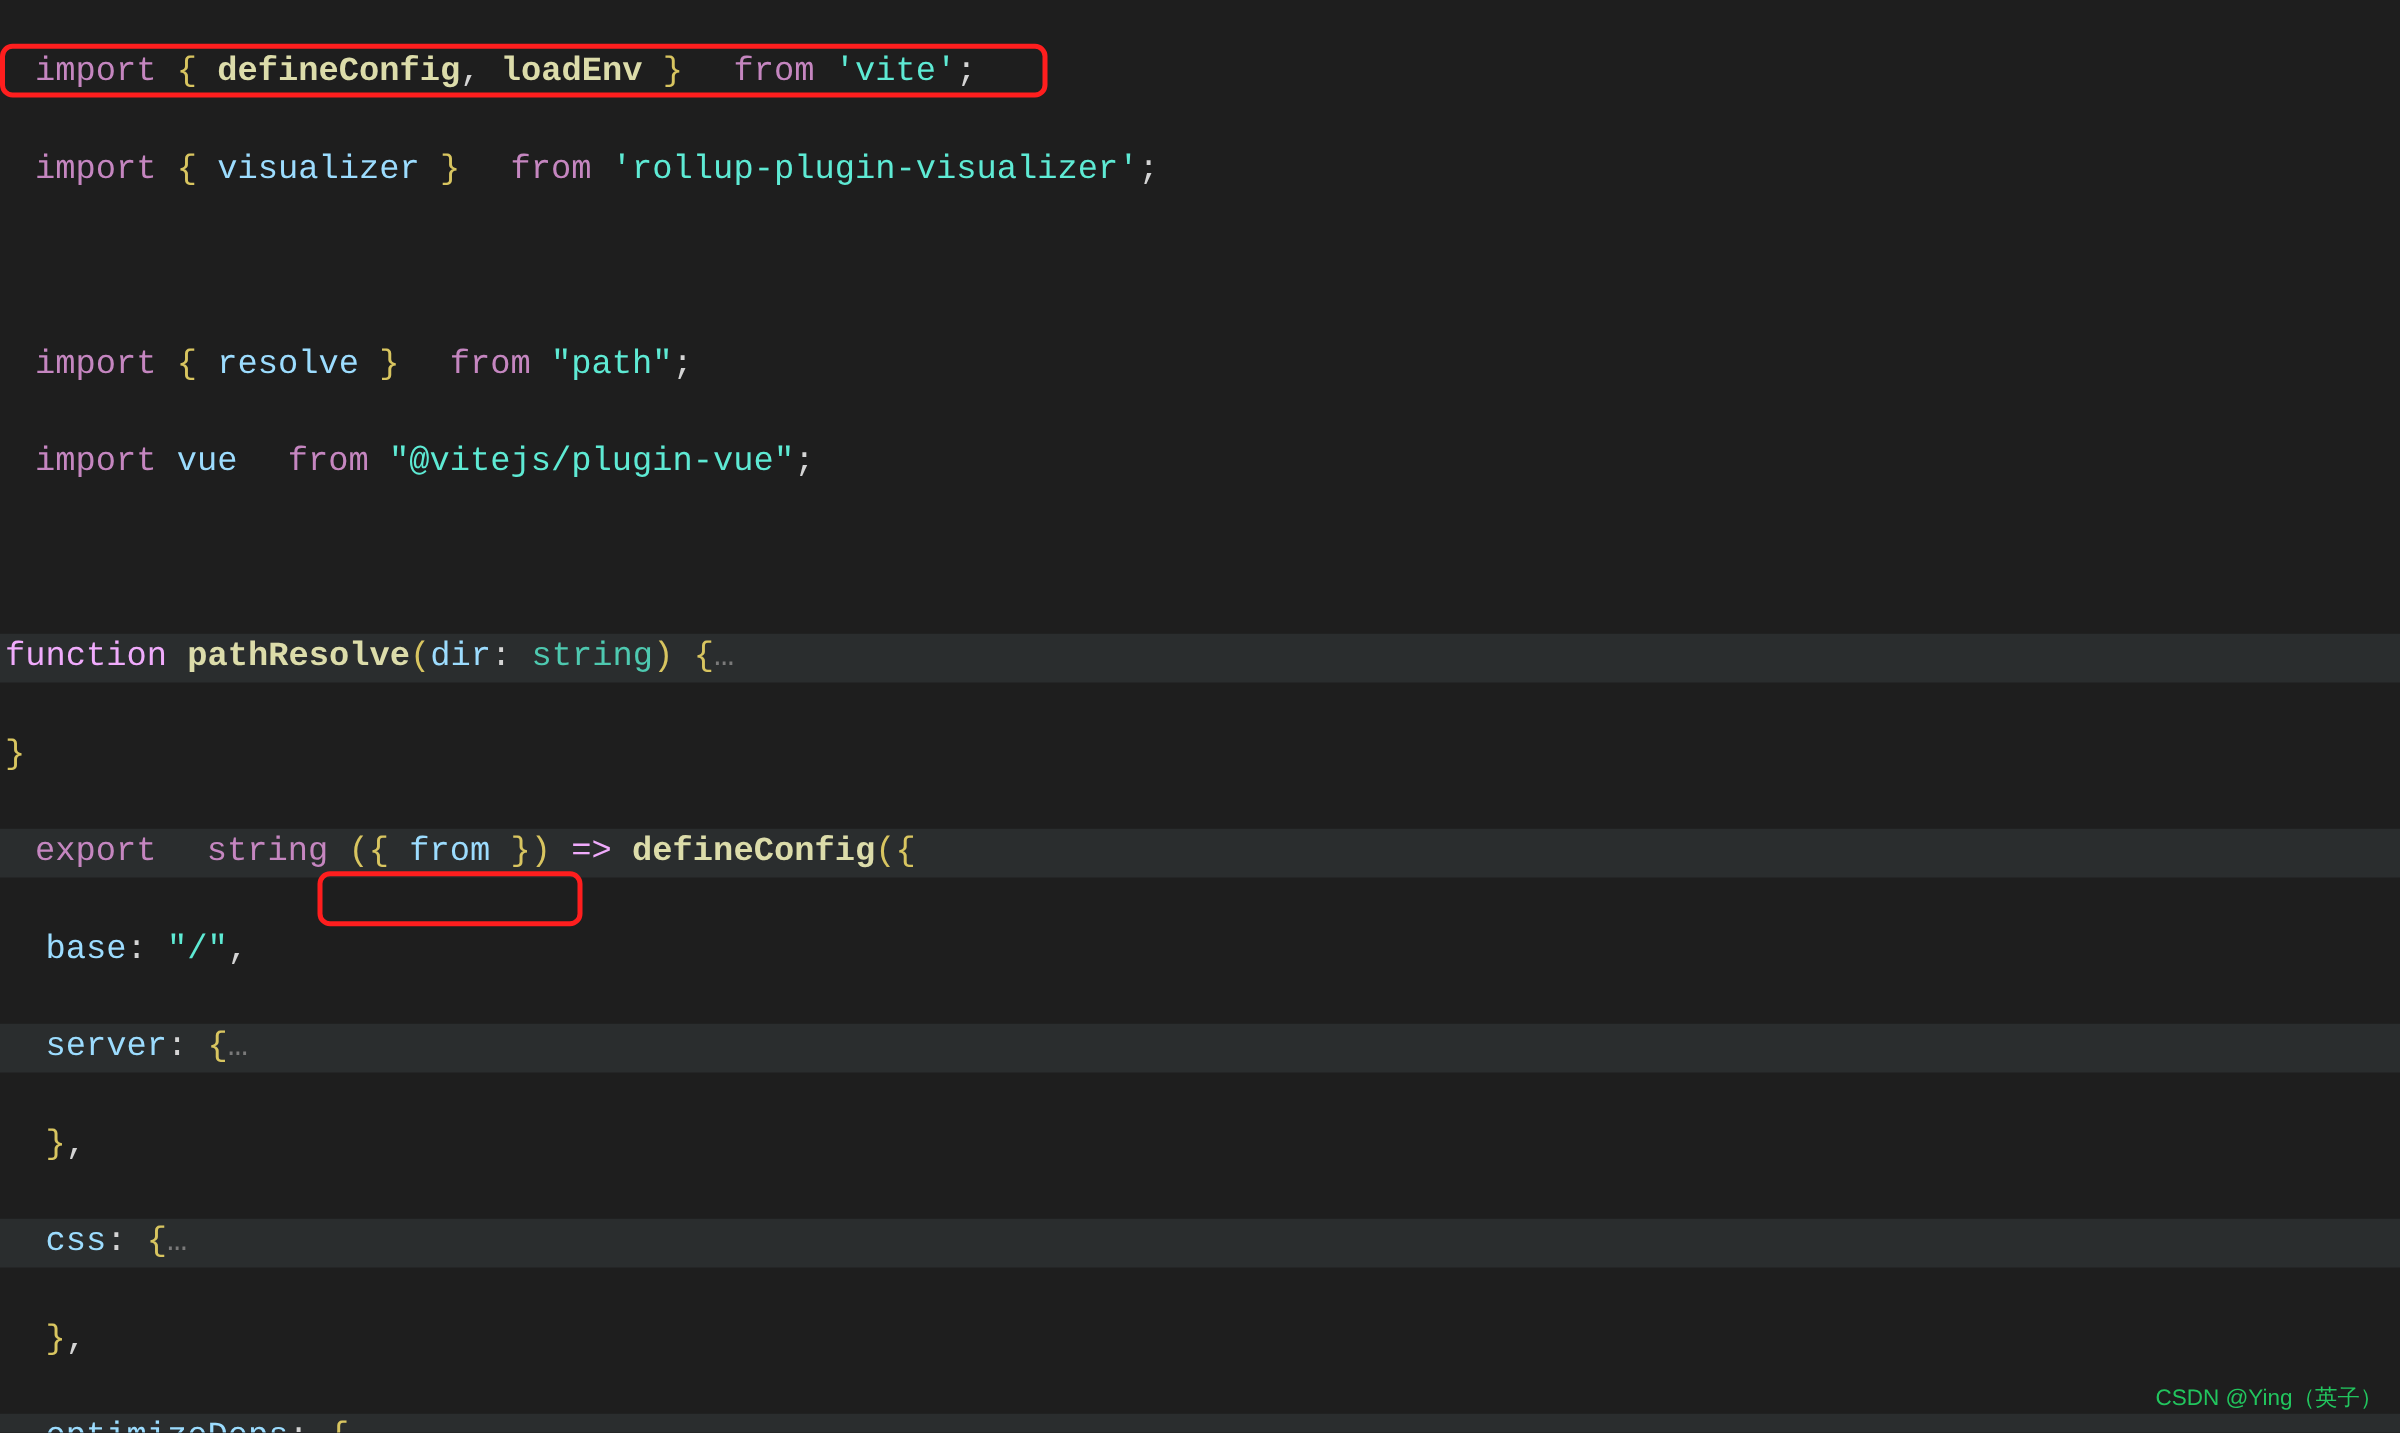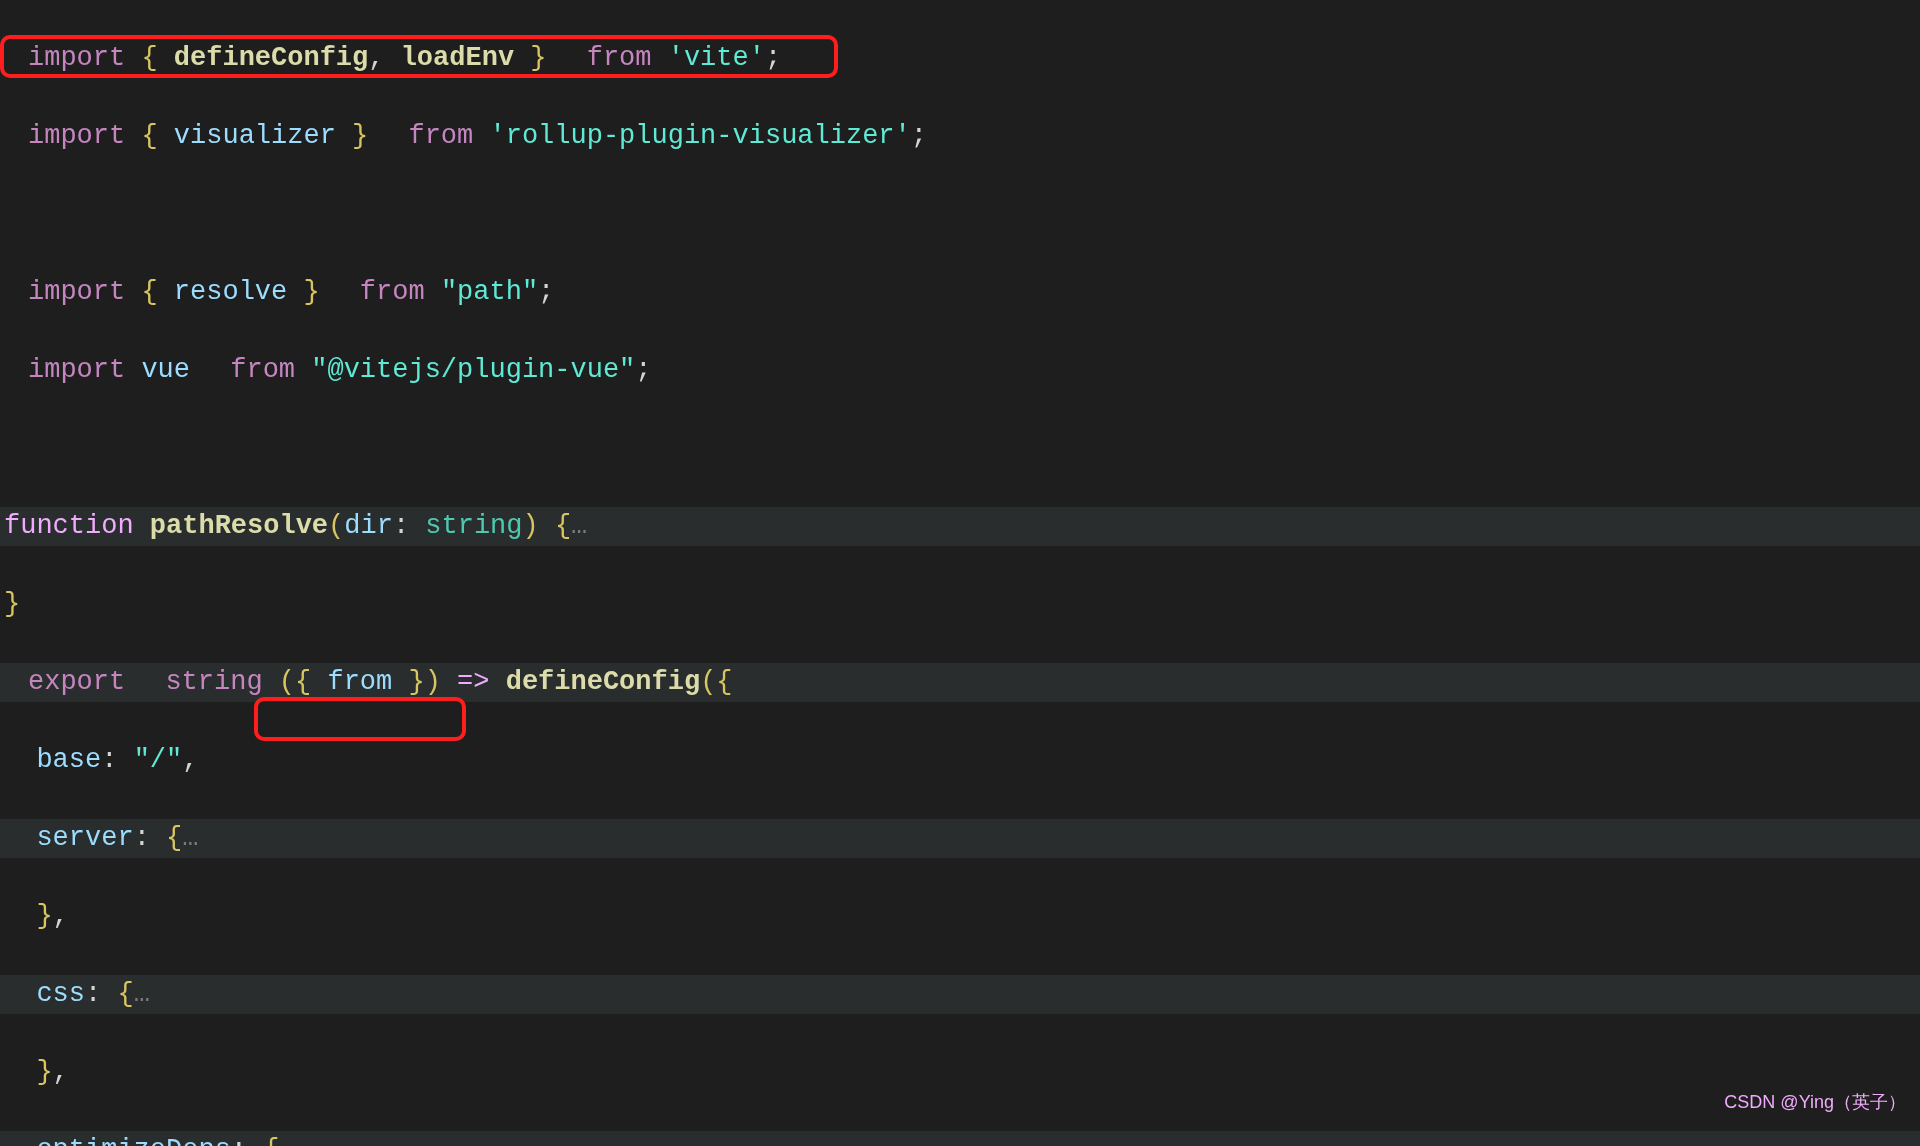--- a/index.html
+++ b/index.html
@@ -35,23 +35,23 @@
 
   .redbox {
     position: absolute;
     border: 4px solid #ff1e1e;
     border-radius: 10px;
     pointer-events: none;
   }
   .watermark {
     position: absolute;
     right: 14px;
-    bottom: 24px;
+    bottom: 8px;
     font-size: 18px;
-    color: #f0abfc;
+    color: #22c55e;
     font-family: Arial, sans-serif;
   }
 </style>
 </head>
 <body>
 
 <div class="editor">
 <span class="line"><span class="kw-imp">import</span> <span class="brace">{</span> <span class="fn">defineConfig</span><span class="punct">,</span> <span class="fn">loadEnv</span> <span class="brace">}</span> <span class="kw-imp">from</span> <span class="str">'vite'</span><span class="punct">;</span></span>
 <span class="line"><span class="kw-imp">import</span> <span class="brace">{</span> <span class="id">visualizer</span> <span class="brace">}</span> <span class="kw-imp">from</span> <span class="str">'rollup-plugin-visualizer'</span><span class="punct">;</span></span>
 <span class="line"> </span>

